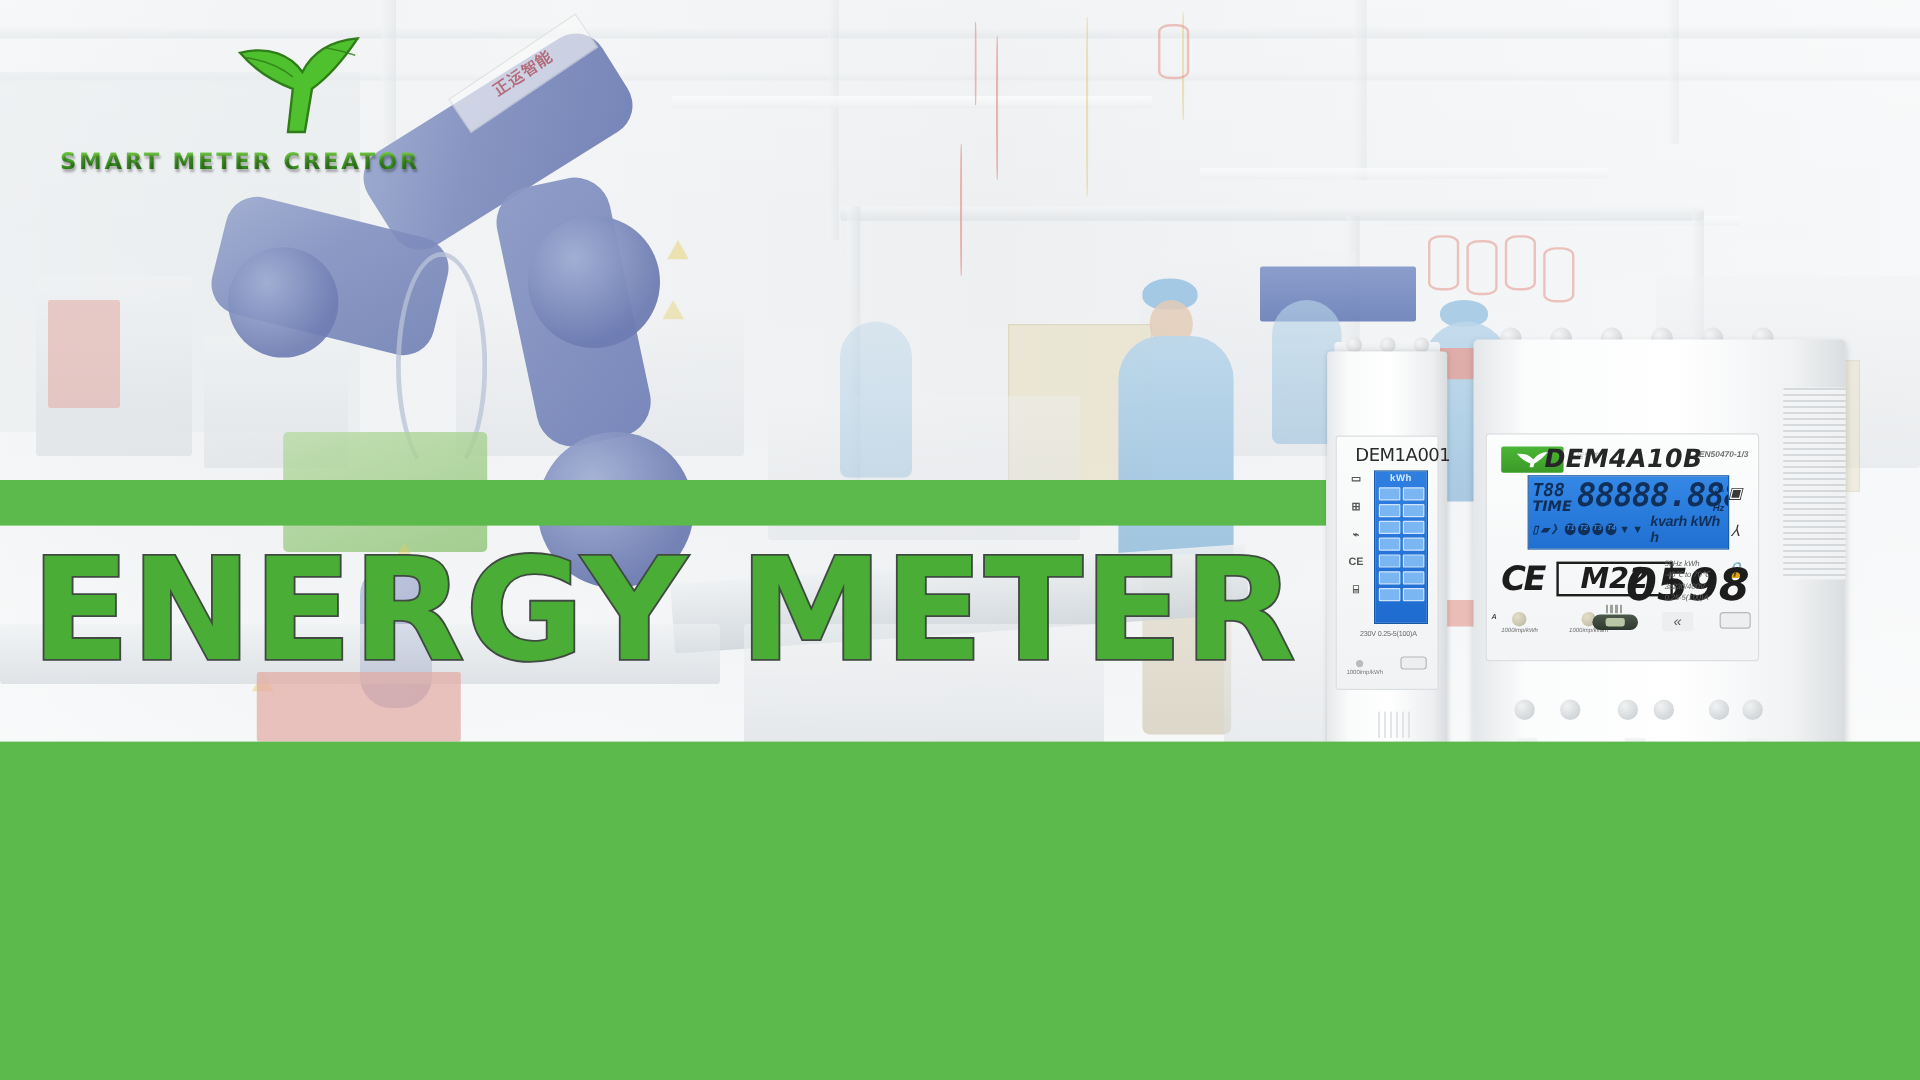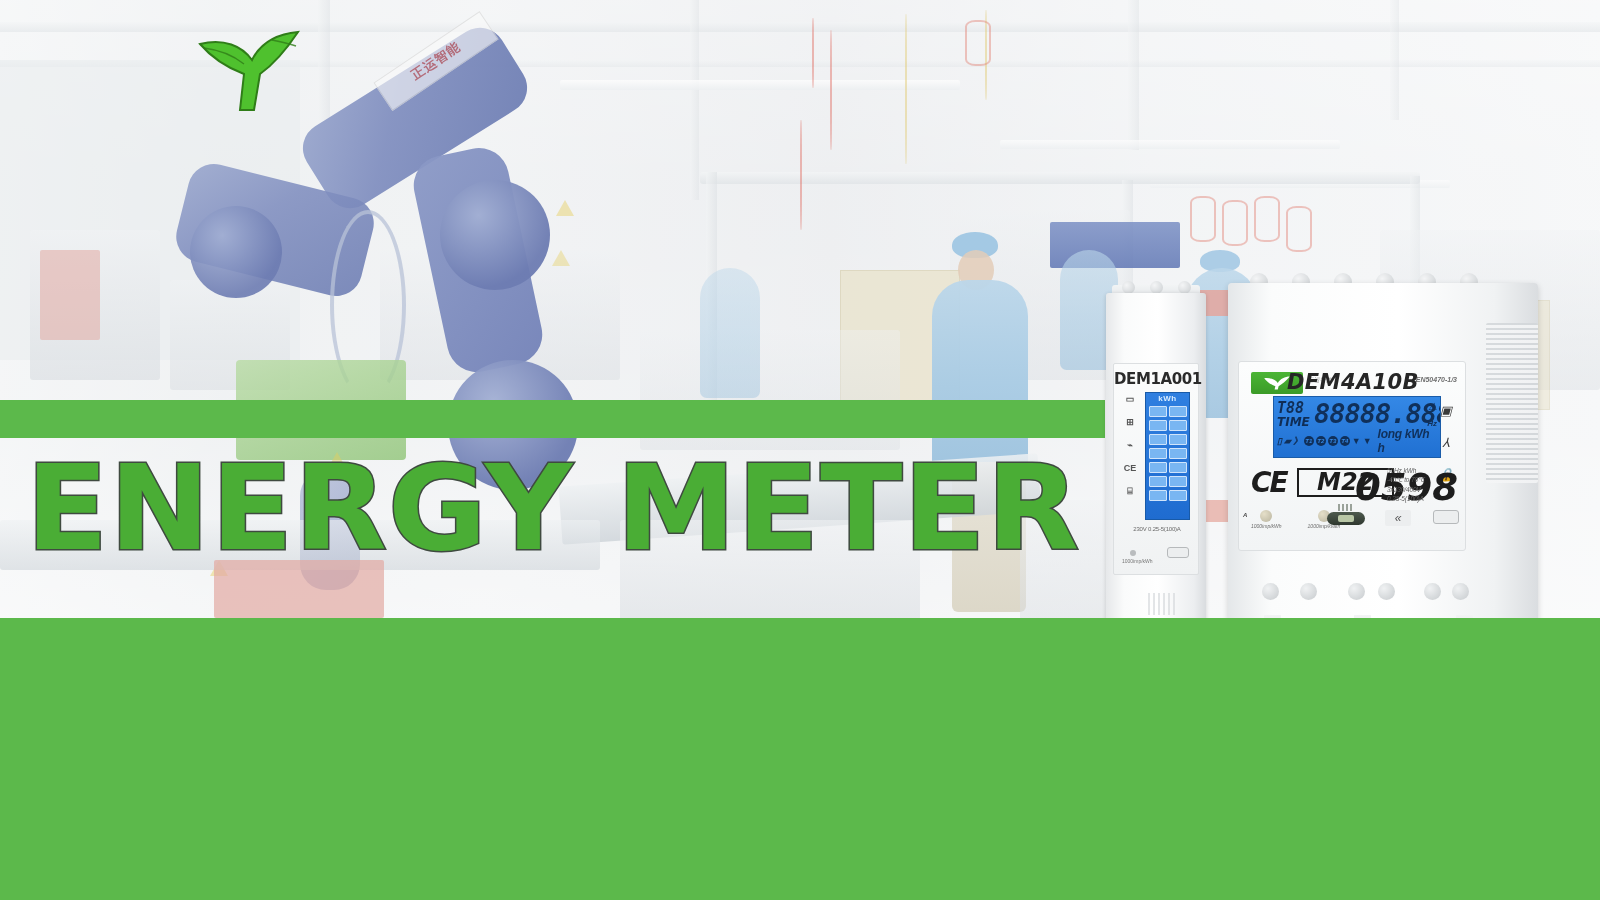--- a/index.html
+++ b/index.html
@@ -129,22 +129,22 @@
     background:linear-gradient(90deg,#e6e8ea 0%, #fafbfb 18%, #ffffff 52%, #eceef0 88%, #d9dcdf 100%);
     border-radius:3px 3px 2px 2px;
     box-shadow:0 1px 4px rgba(0,0,0,.16);
   }
   .m1-face {
     position:absolute; left:7px; top:70px; width:86px; height:212px;
     background:linear-gradient(180deg,#fbfcfc,#f0f2f3);
     border:1px solid #dcdfe1; border-radius:2px;
   }
   .m1-model {
-    position:absolute; left:0; top:6px; width:86px; text-align:center;
-    font-size:15px; font-weight:bold; color:#2b2b2b; letter-spacing:-.4px;
+    position:absolute; left:12px; top:6px; width:86px; text-align:center;
+    font-size:15px; font-weight:normal; color:#2b2b2b; letter-spacing:-.4px;
     font-family:"DejaVu Sans", sans-serif;
   }
   .m1-lcd {
     position:absolute; left:31px; top:28px; width:45px; height:128px;
     background:linear-gradient(180deg,#2f7fe0,#1f6cd0);
     border:1px solid #185aa8;
   }
   .m1-lcd .row {
     display:flex; gap:2px; justify-content:center; margin-top:3px;
   }
@@ -409,20 +409,21 @@
   </div>
 
   <div class="logo">
     <div class="logo-bird">
       <svg viewBox="0 0 108 86" width="108" height="86">
         <path d="M6 14 C30 8 48 16 58 30 C66 14 82 4 104 2 C92 20 80 34 66 44 L60 80 L46 80 L50 44 C34 38 18 28 6 14 Z" fill="#4fc12e" stroke="#2f7d18" stroke-width="2"></path>
         <path d="M10 18 C26 20 40 26 50 34" stroke="#2f7d18" stroke-width="1.4" fill="none" opacity=".8"></path>
         <path d="M78 10 C88 12 96 14 102 16" stroke="#2f7d18" stroke-width="1.4" fill="none" opacity=".8"></path>
       </svg>
     </div>
+    <div class="logo-sub">SMART METER CREATOR</div>
   </div>
 
   <div class="accentbar"></div>
 
   <div class="headline">ENERGY METER</div>
 
   <div class="meter1">
     <div class="m1-top"></div>
     <div class="m1-term" style="left:16px;top:-12px"></div>
     <div class="m1-term" style="left:44px;top:-12px"></div>
@@ -514,21 +515,21 @@
           <div class="iconrow">
             <span>▯</span>
             <span>▰</span>
             <span>》</span>
             <span class="cir">T1</span>
             <span class="cir">T2</span>
             <span class="cir">T3</span>
             <span class="cir">T4</span>
             <span>▼</span>
             <span>▼</span>
-            <span class="units">long kWh h</span>
+            <span class="units">kvarh kWh h</span>
           </div>
         </div>
 
         <div class="m2-sideicons">
           <div>▣</div>
           <div>⅄</div>
           <div>🔒</div>
         </div>
 
         <div class="m2-ce">CE</div>

